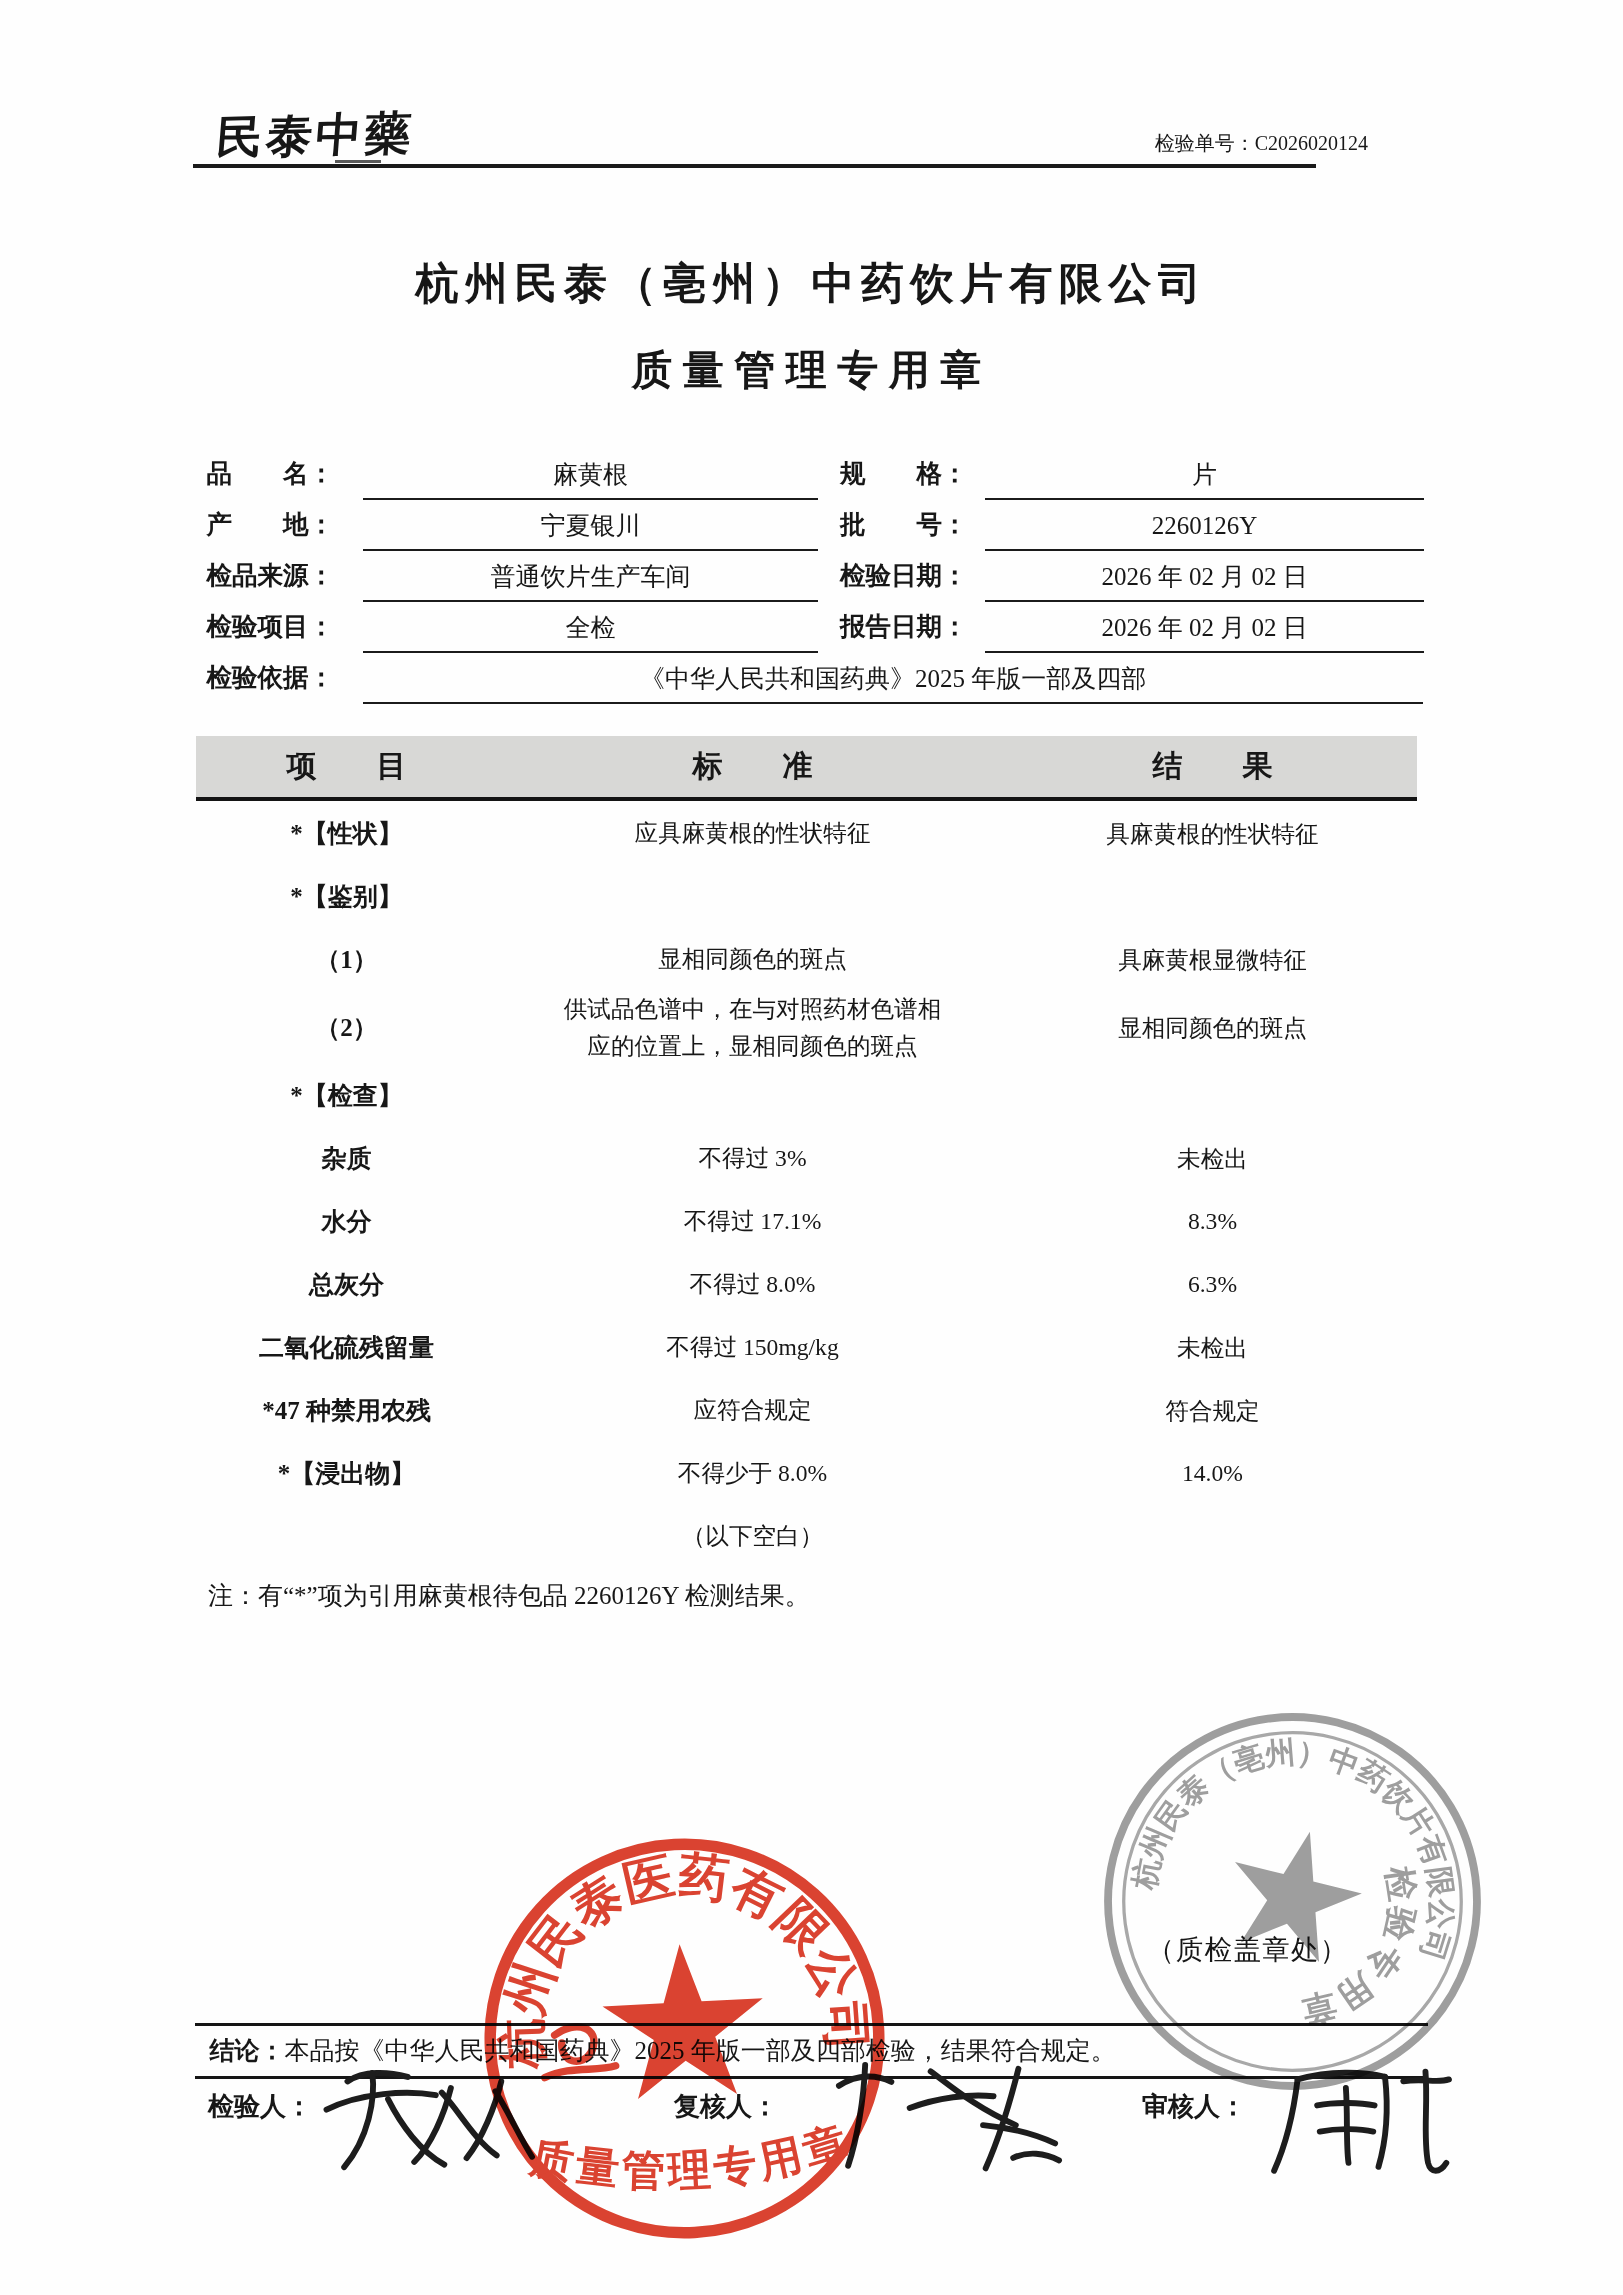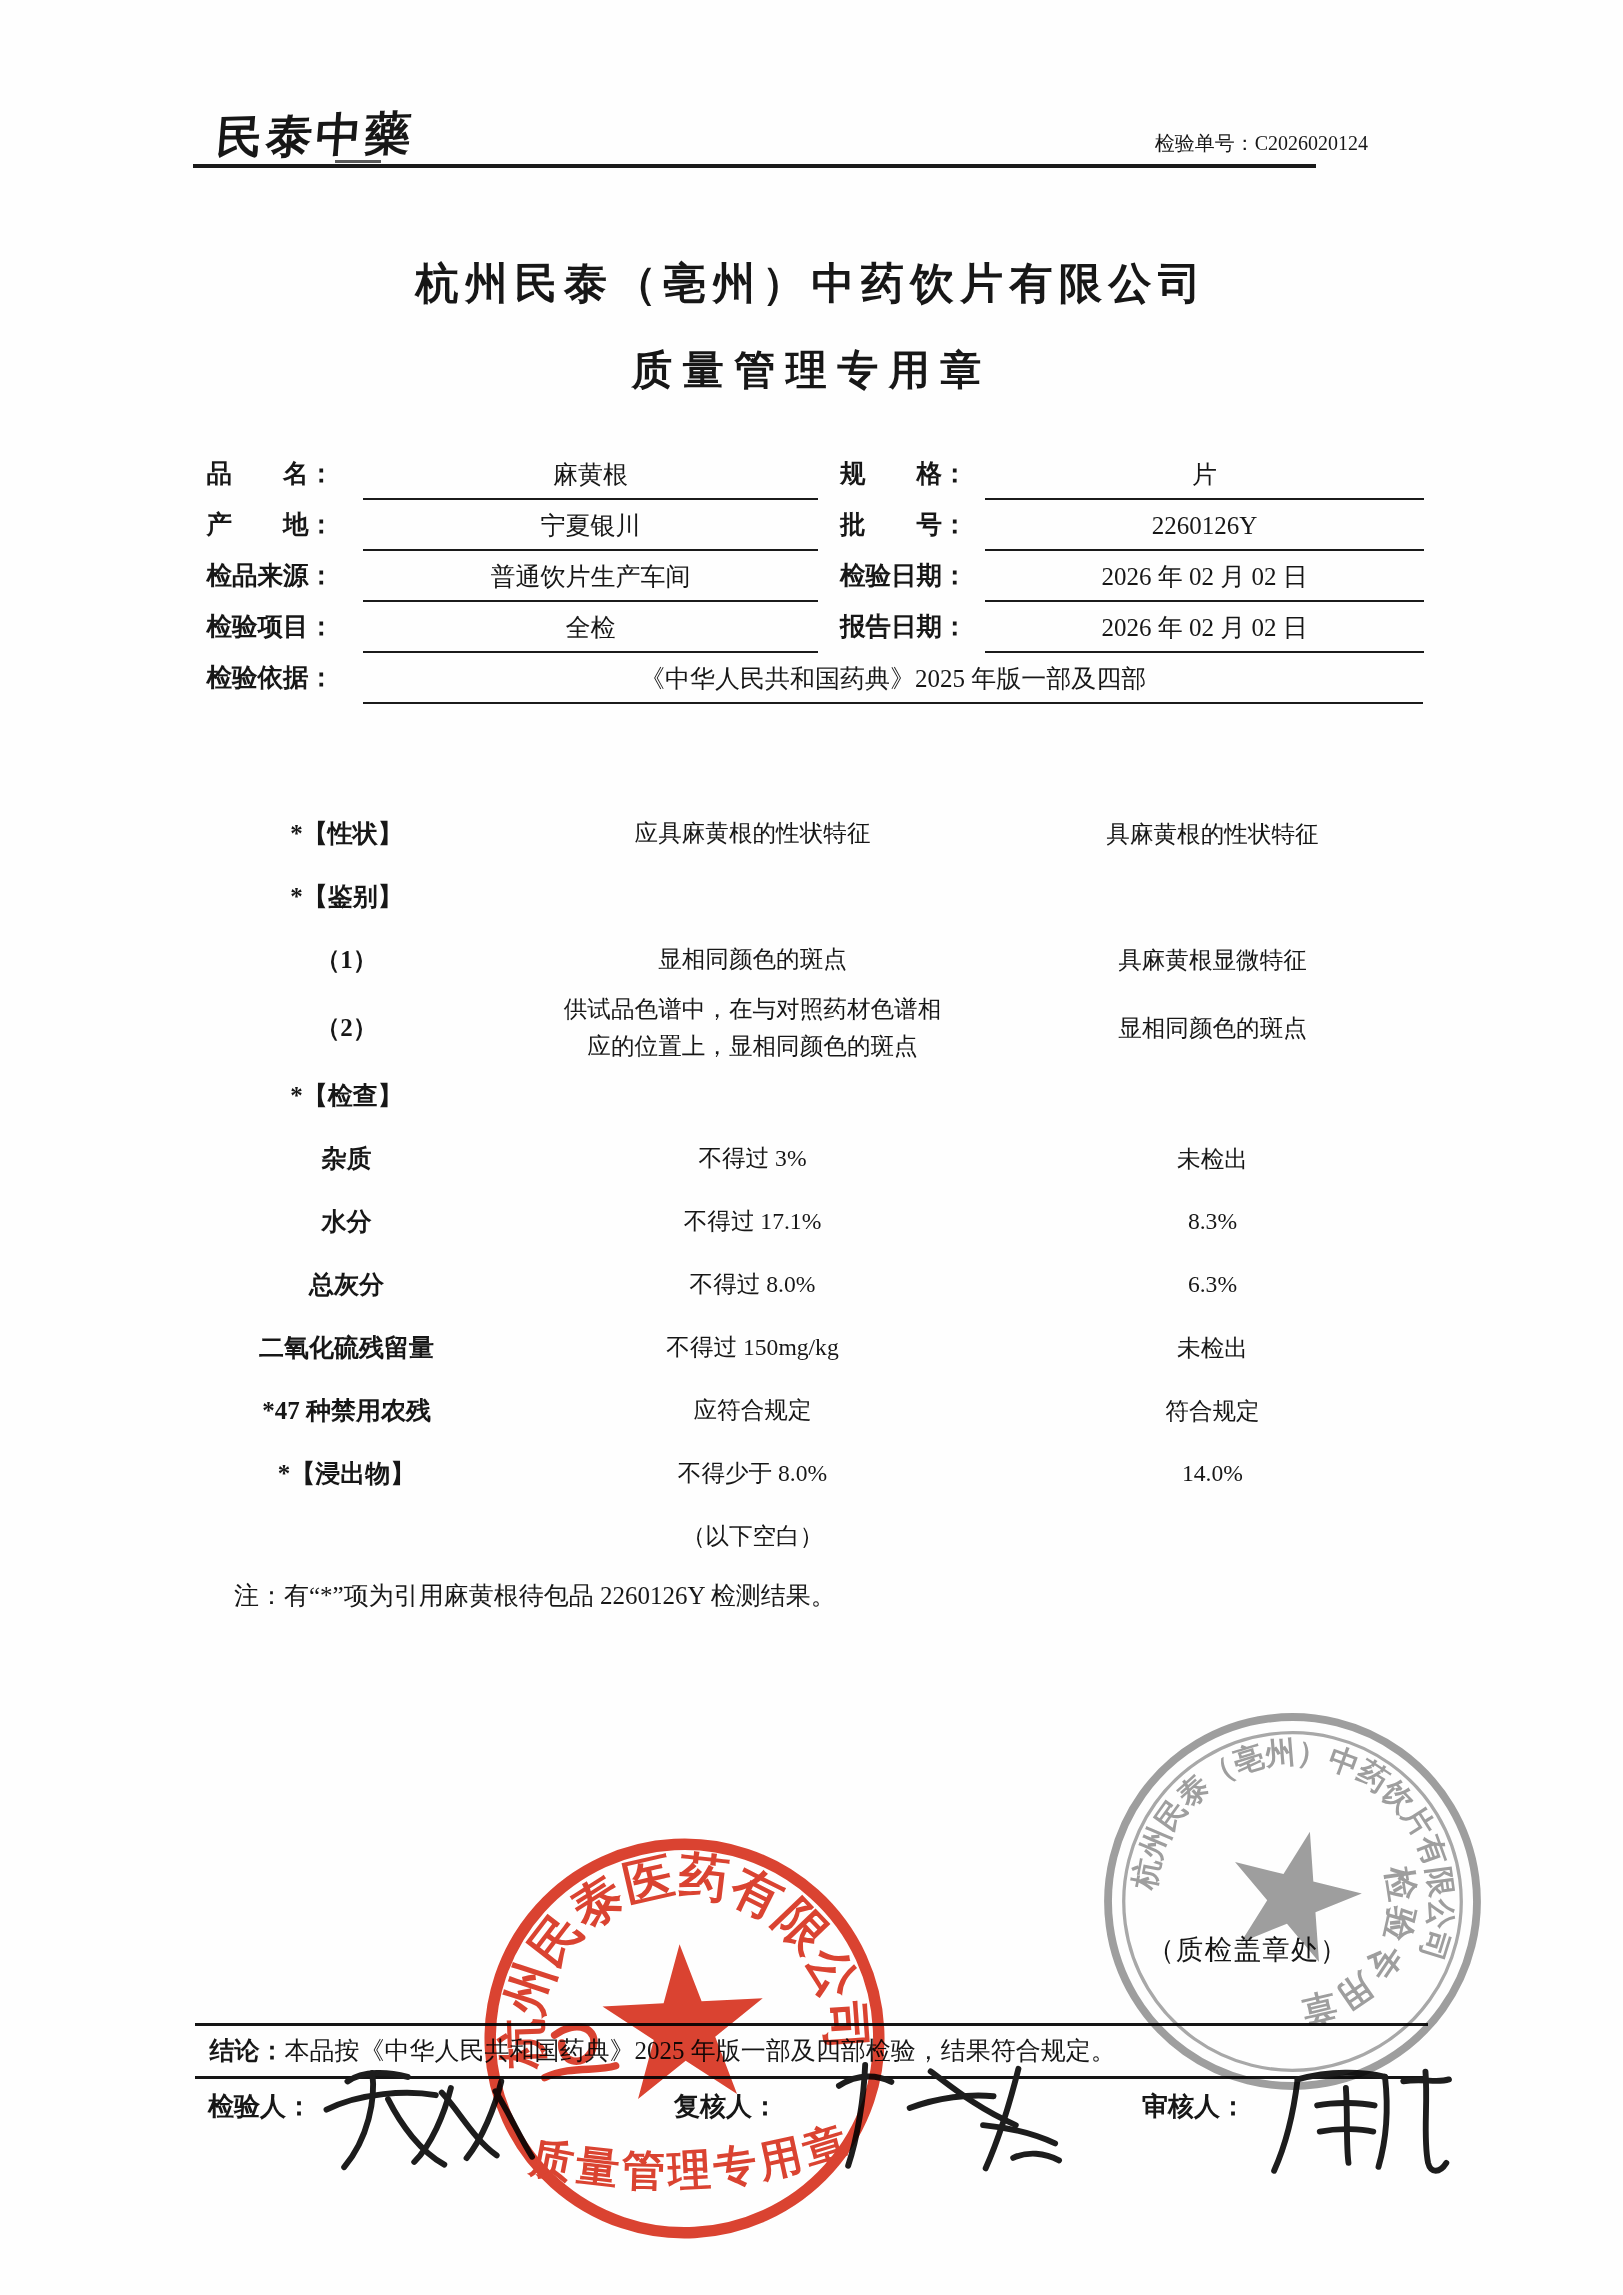--- a/index.html
+++ b/index.html
@@ -30,21 +30,21 @@
   
   .thead{left:196px;top:736px;width:1221px;height:61px;background:#d8d8d6;border-bottom:4.6px solid #141414;
          display:grid;grid-template-columns:301px 511px 409px;align-items:center;
          font-size:30px;font-weight:700;text-align:center;}
   .results{left:196px;top:802px;width:1221px;}
   .trow{display:grid;grid-template-columns:301px 511px 409px;min-height:63px;align-items:center;text-align:center;}
   .c1{font-size:25px;font-weight:600;}
   .c2{font-size:23.6px;padding:0 56px;line-height:1.55;}
   .c3{font-size:23.6px;}
 
-  .note{left:208px;top:1579px;font-size:25px;margin-left:26px;}
+  .note{left:208px;top:1579px;font-size:25px;}
 
   
   .concl{left:195px;top:2023px;width:1219px;height:50px;line-height:50px;
          border-top:3.3px solid #151515;border-bottom:3.3px solid #151515;
          font-size:25px;padding-left:14.4px;white-space:nowrap;}
   .concl .clab{font-weight:700;}
   .siglab{font-size:26px;font-weight:600;white-space:nowrap;}
   .sig{position:absolute;}
   .sig path{stroke:#1d1d1d;stroke-width:9;fill:none;stroke-linecap:round;stroke-linejoin:round;}
 
@@ -93,20 +93,25 @@
       <div class="ival">全检</div>
       <div class="ilab r">报告日期：</div>
       <div class="ival">2026 年 02 月 02 日</div>
     </div>
     <div class="irow basis">
       <div class="ilab">检验依据：</div>
       <div class="ival">《中华人民共和国药典》2025 年版一部及四部</div>
     </div>
   </div>
 
+  <div class="abs thead">
+    <div>项　　目</div>
+    <div>标　　准</div>
+    <div>结　　果</div>
+  </div>
 
   <div class="abs results">
     <div class="trow">
       <div class="c1">*【性状】</div>
       <div class="c2">应具麻黄根的性状特征</div>
       <div class="c3">具麻黄根的性状特征</div>
     </div>
     <div class="trow">
       <div class="c1">*【鉴别】</div>
       <div class="c2"></div>

